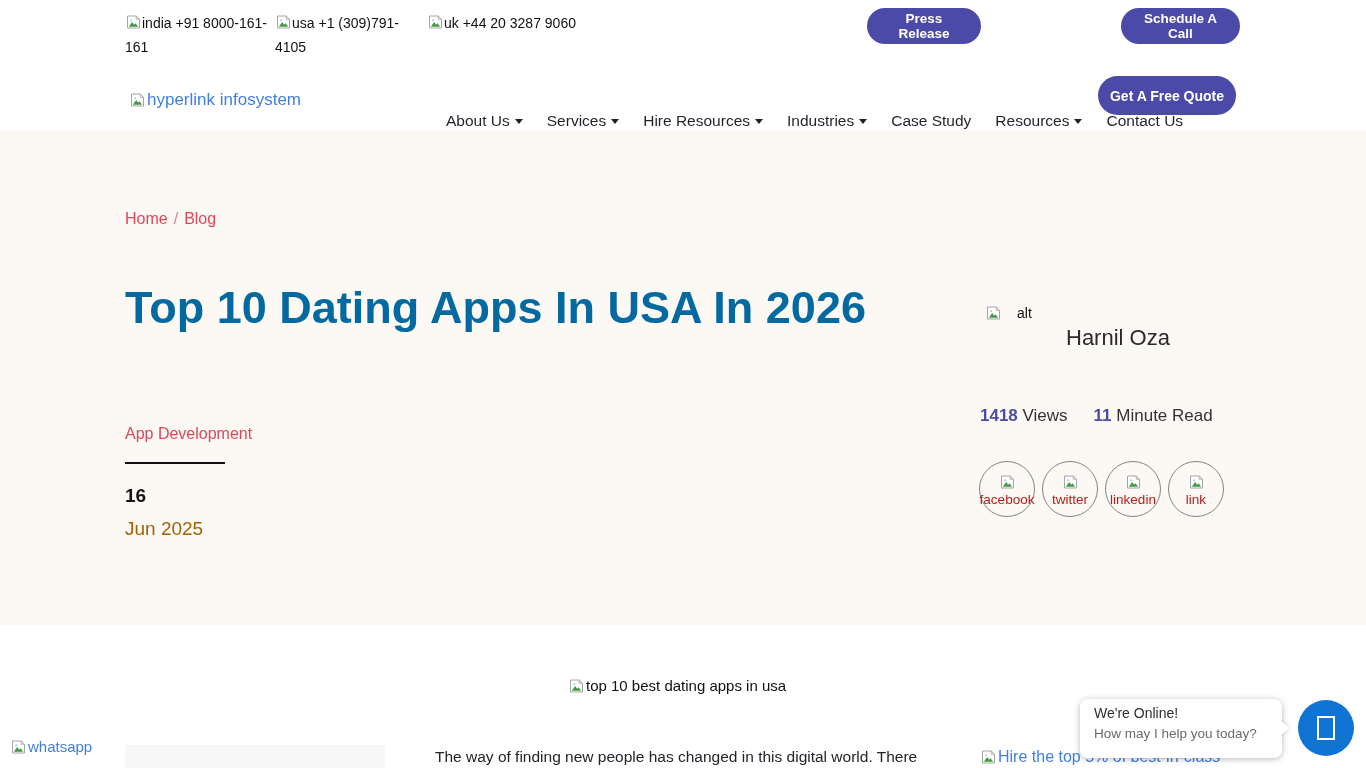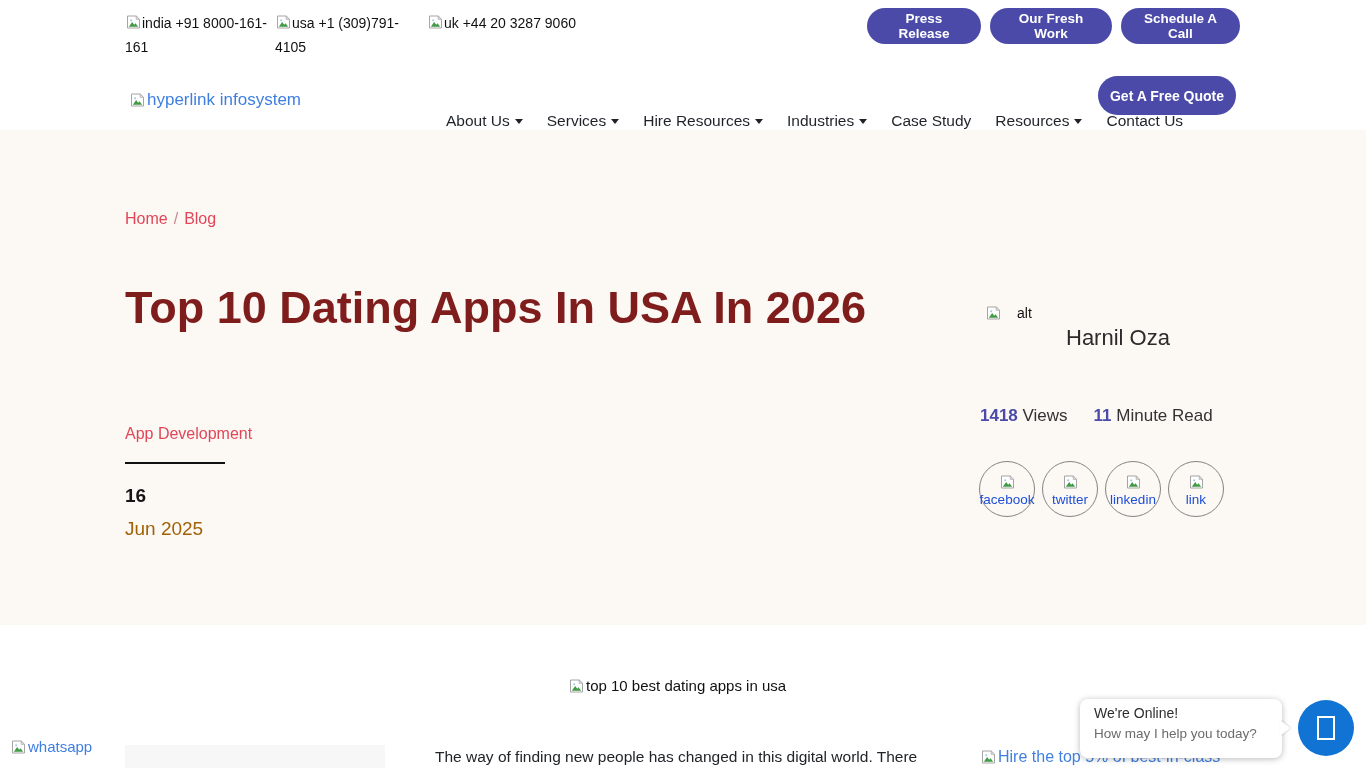--- a/index.html
+++ b/index.html
@@ -36,38 +36,38 @@
   .nav-cta { position:absolute; left:1098px; top:14px; width:138px; height:39px; border:none;
              border-radius:20px; background:#4b4aa9; color:#fff; font-weight:bold; font-size:14px;
              font-family:"Liberation Sans",sans-serif; cursor:pointer; }
 
   
   .hero { position:absolute; top:130px; left:0; width:1366px; height:495px; background:#fcf8f4; }
   .breadcrumb { position:absolute; left:125px; top:80px; font-size:16px; }
   .breadcrumb a { color:#e14658; text-decoration:none; cursor:pointer; }
   .breadcrumb .sep { color:#c98a90; margin:0 6px; }
   .post-title { position:absolute; left:125px; top:144px; width:760px; font-size:45px; line-height:67px;
-                font-weight:bold; color:#7f1d1d; }
+                font-weight:bold; color:#0369a1; }
   .category { position:absolute; left:125px; top:295px; font-size:16px; color:#e14658; cursor:pointer; }
   .title-rule { position:absolute; left:125px; top:332px; width:100px; height:2px; background:#111; }
   .date-day { position:absolute; left:125px; top:355px; font-size:19px; font-weight:bold; color:#161616; }
   .date-my  { position:absolute; left:125px; top:388px; font-size:19px; color:#a16207; }
 
   .author-avatar { position:absolute; left:985px; top:175px; font-size:14px; color:#111;
                    display:flex; align-items:center; gap:15px; }
   .author-name { position:absolute; left:1066px; top:195px; font-size:22px; color:#2b2b2b; }
   .stats { position:absolute; left:980px; top:276px; font-size:17px; color:#333; }
   .stats b { color:#4b4aa9; }
   .stats .gap { display:inline-block; width:26px; }
 
   .share-row { position:absolute; left:979px; top:331px; display:flex; gap:7px; }
   .share-circle { width:56px; height:56px; border:1px solid #848484; border-radius:50%;
                   background:transparent; display:flex; flex-direction:column; align-items:center;
                   justify-content:flex-start; padding-top:12px; cursor:pointer; overflow:visible; }
-  .share-circle .alt-link { font-size:13.5px; color:#1d4ed8; margin-top:2px; white-space:nowrap; }
+  .share-circle .alt-link { font-size:13.5px; color:#b91c1c; margin-top:2px; white-space:nowrap; }
 
   
   .content { position:absolute; top:625px; left:0; width:1366px; height:143px; background:#fff; }
   .hero-img-alt { position:absolute; left:568px; top:52px; font-size:15px; color:#111;
                   display:flex; align-items:center; gap:1px; white-space:nowrap; }
   .body-par { position:absolute; left:435px; top:120px; width:500px; font-size:15.5px;
               line-height:24px; color:#212529; }
   .whatsapp-link { position:absolute; left:10px; top:113px; font-size:15px; color:#3f7fe0;
                    display:flex; align-items:center; gap:1px; cursor:pointer; }
   .toc-box { position:absolute; left:125px; top:120px; width:260px; height:23px; background:#f7f7f7; }
@@ -116,21 +116,20 @@
         </svg><span class="alt">usa</span>
       <span>+1 (309)791-4105</span>
     </div>
     <div class="phone phone-uk">
       <svg class="bimg">
           <use href="#broken-img"></use>
         </svg><span class="alt">uk</span>
       <span>+44 20 3287 9060</span>
     </div>
     <button class="pill-btn pill-press">Press Release</button>
-    <button class="pill-btn pill-work">Our Fresh Work</button>
     <button class="pill-btn pill-schedule">Schedule A Call</button>
   </div>
 
   <div class="nav">
     <div class="logo">
       <svg class="bimg">
           <use href="#broken-img"></use>
         </svg>
       <span>hyperlink infosystem</span>
     </div>

